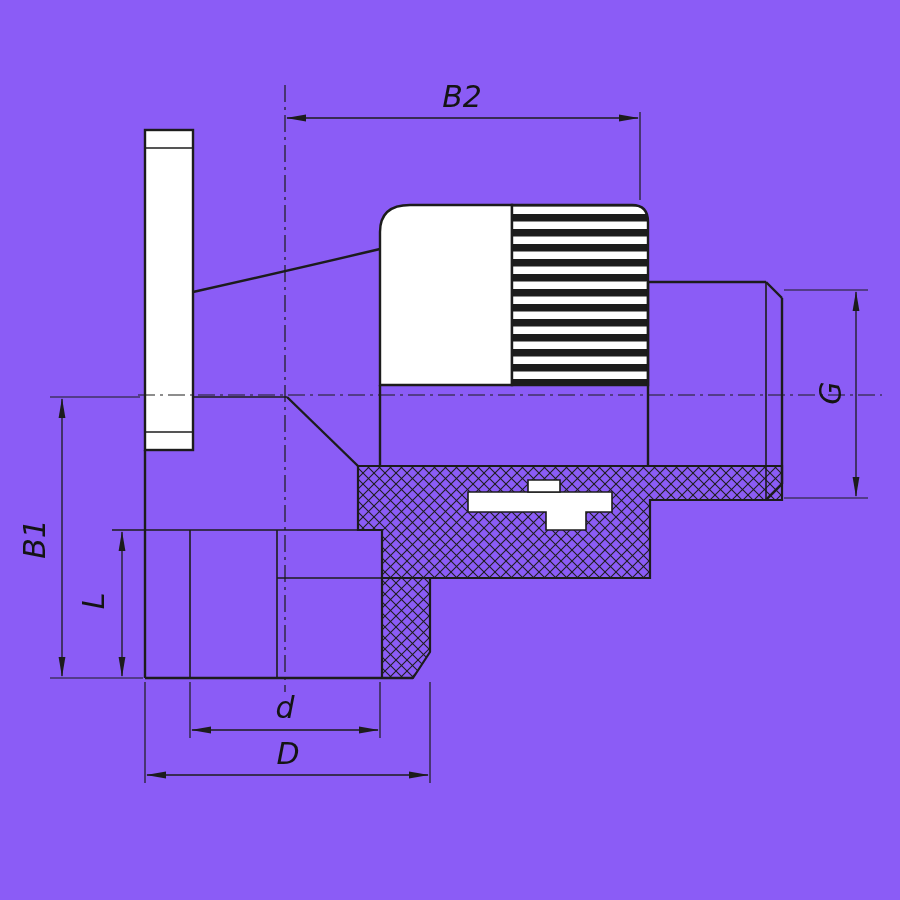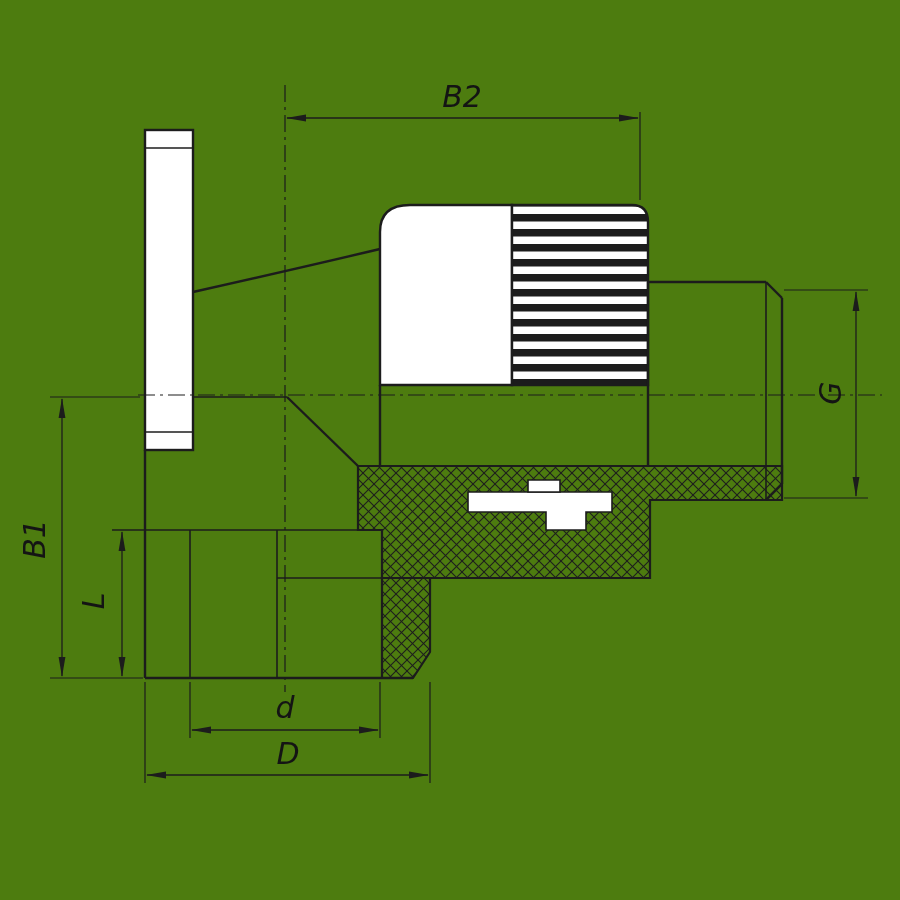--- a/index.html
+++ b/index.html
@@ -1,16 +1,16 @@
 <!DOCTYPE html>
 <html><head>
 <meta charset="utf-8">
 <style>
   html,body { margin:0; padding:0; background:#ffffff; }
-  .stage { width:900px; height:900px; background:#4d7c0f; position:relative; overflow:hidden; }
+  .stage { width:900px; height:900px; background:#8b5cf6; position:relative; overflow:hidden; }
   svg { display:block; }
   .ol      { stroke:#1c1c1c; stroke-width:2.4; fill:none; stroke-linejoin:miter; stroke-linecap:butt; }
   .ol-w    { stroke:#1c1c1c; stroke-width:2.4; fill:#ffffff; stroke-linejoin:miter; }
   .thin    { stroke:#1c1c1c; stroke-width:1.6; fill:none; }
   .ext     { stroke:#1c1c1c; stroke-width:1.2; fill:none; }
   .dim-line{ stroke:#1c1c1c; stroke-width:1.3; fill:none; }
   .cl      { stroke:#1c1c1c; stroke-width:1.2; fill:none; stroke-dasharray:17 5 3 5; }
   .hatch   { stroke:#1c1c1c; stroke-width:2.2; stroke-linejoin:miter; }
   .detail-w{ stroke:#1c1c1c; stroke-width:1.6; fill:#ffffff; }
   .dim-label { font-family:"DejaVu Sans", sans-serif; font-style:italic; font-size:30px; fill:#141414; }

